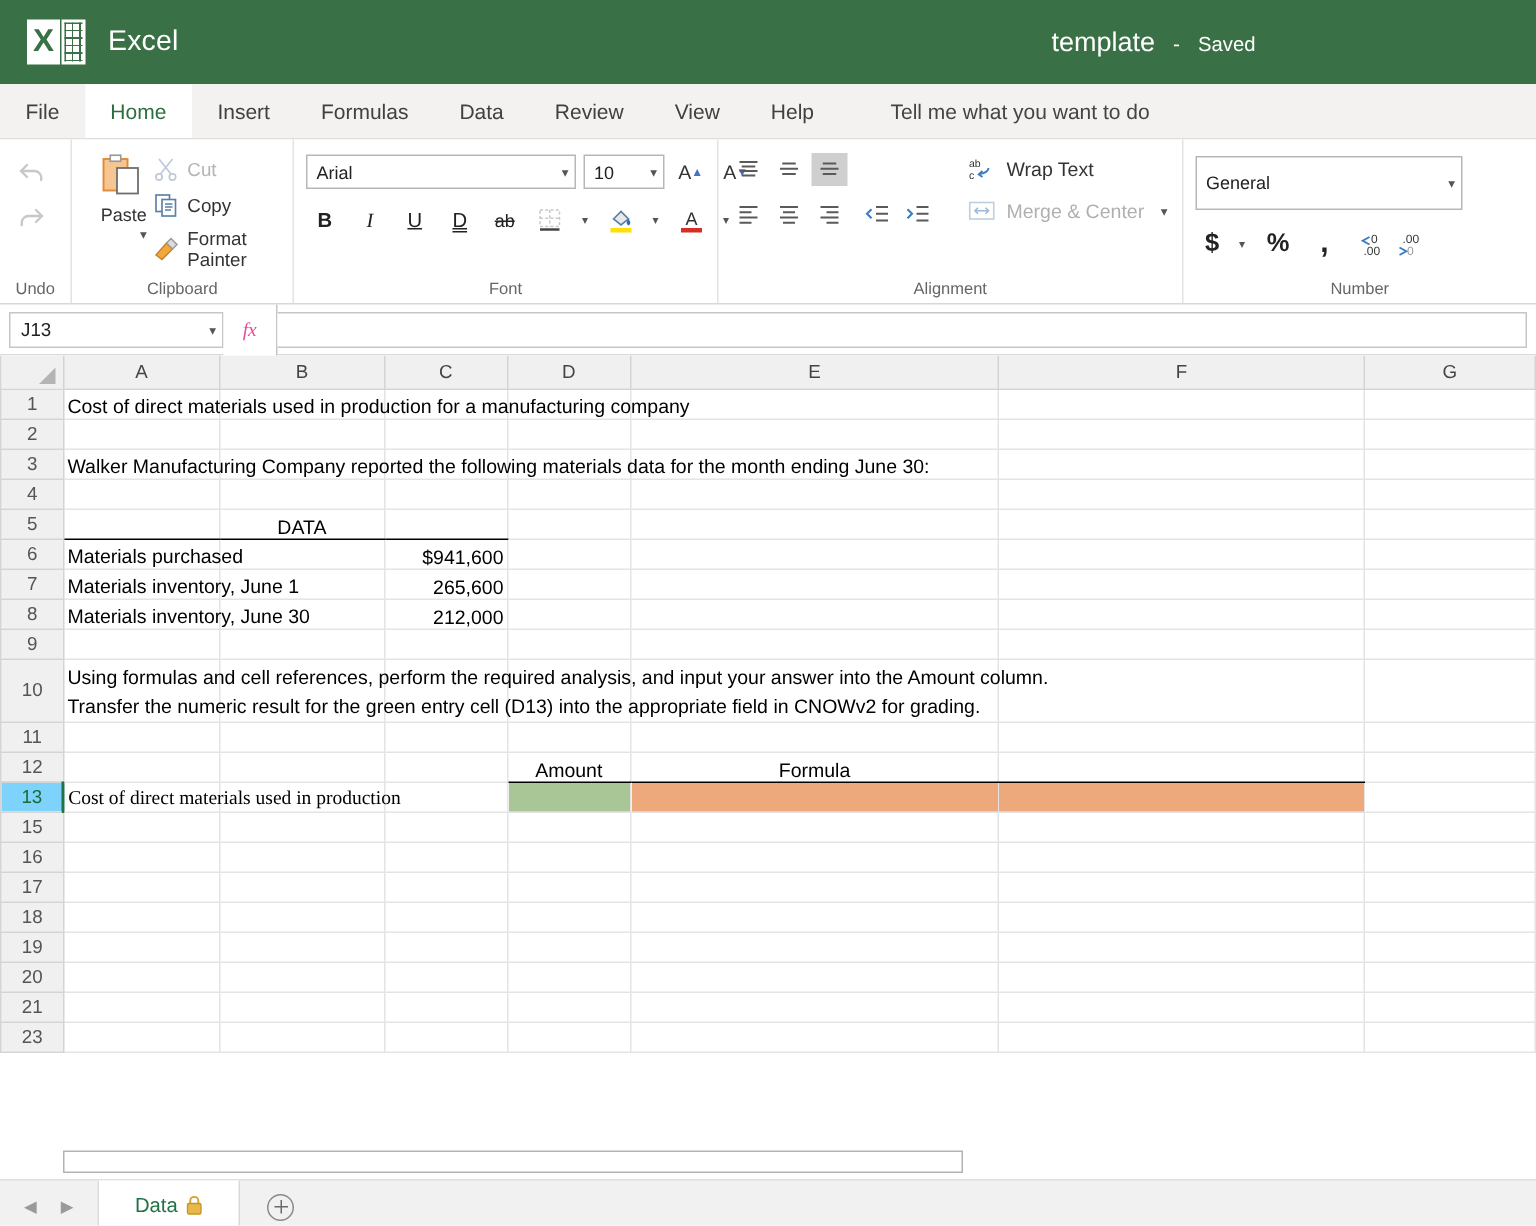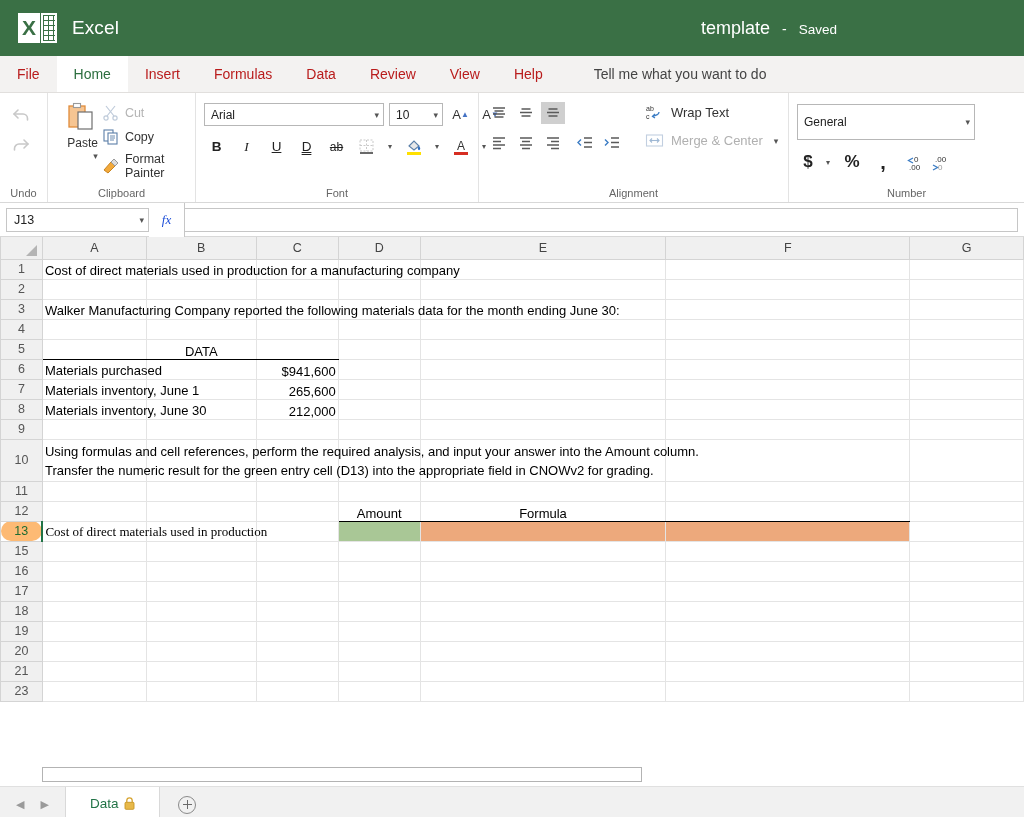--- a/index.html
+++ b/index.html
@@ -74,21 +74,21 @@
     height: 37px;
     background: #F3F2F1;
     display: flex;
     align-items: stretch;
     border-bottom: 1px solid #E1DFDD;
   }
   .menu-tab {
     display: flex; align-items: center;
     padding: 0 17px;
     font-size: 14px;
-    color: #b91c1c;
+    color: #404040;
     cursor: pointer;
     white-space: nowrap;
   }
   .menu-tab.active {
     background: #fff;
     color: #2C6E3F;
   }
   .tellme {
     display: flex; align-items: center;
     padding: 0 16px;
@@ -207,21 +207,21 @@
     padding: 0 4px 0 7px;
     font-size: 12.5px; color: #222;
   }
   .namebox .nv { flex: 1; }
   .fx {
     width: 36px; height: 40px;
     border: 1px solid #C6C6C6;
     border-left: none;
     background: #fff;
     display:flex; align-items:center; justify-content:center;
-    font-style: italic; font-size: 13px; color: #1d4ed8;
+    font-style: italic; font-size: 13px; color: #ec4899;
     font-family: "Liberation Serif", serif;
   }
   .finput {
     flex: 1; height: 24px;
     border: 1px solid #C6C6C6;
     border-left: none;
     background: #fff;
     font-size: 12.5px;
     padding: 0 6px;
     display:flex; align-items:center;
@@ -254,21 +254,21 @@
   }
   td.rowhdr {
     width: 42px;
     background: #F0F0F0;
     border: 1px solid #D4D4D4;
     font-size: 12.5px;
     color: #555;
     text-align: center;
     vertical-align: middle;
   }
-  td.rowhdr.sel { background: #fdba74; color: #1E6B32; border-radius: 10px; }
+  td.rowhdr.sel { background: #7dd3fc; color: #1E6B32; }
   td.cell {
     border-right: 1px solid #E4E4E4;
     border-bottom: 1px solid #E4E4E4;
     font-size: 13px;
     color: #000;
     padding: 0 2px;
     vertical-align: bottom;
     height: 20px;
     white-space: nowrap;
     overflow: visible;

